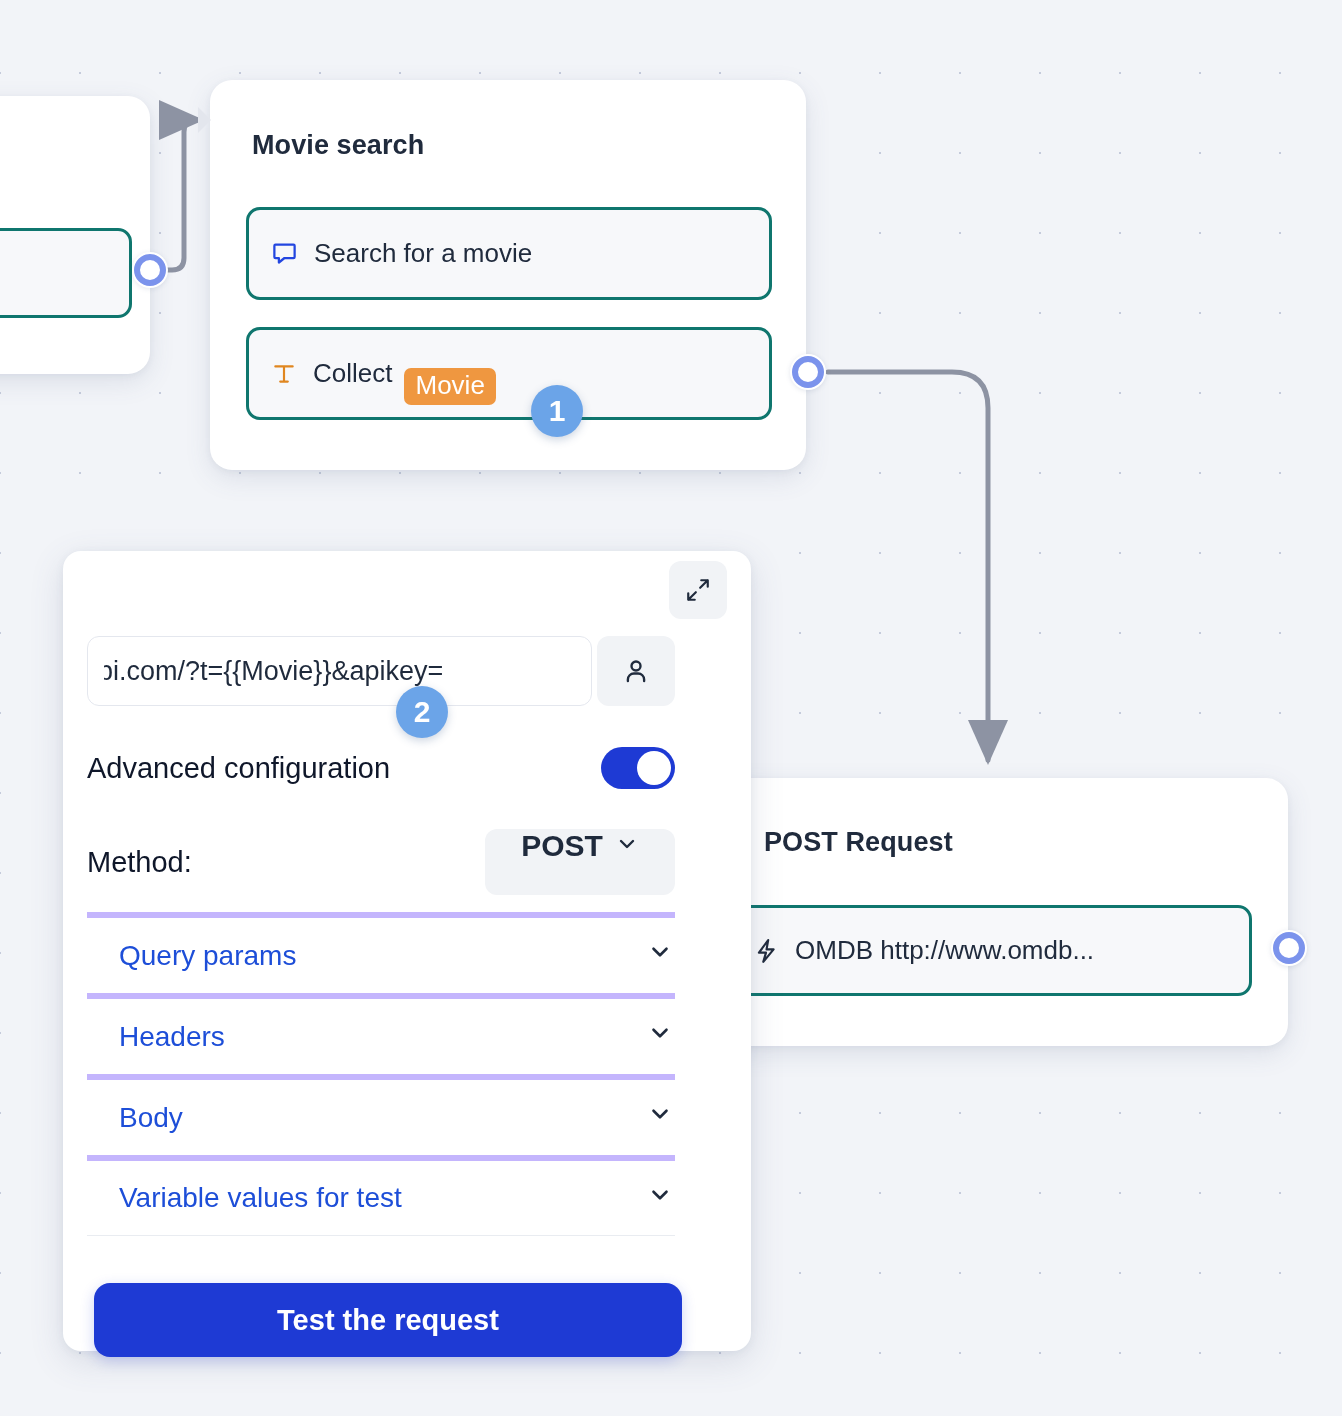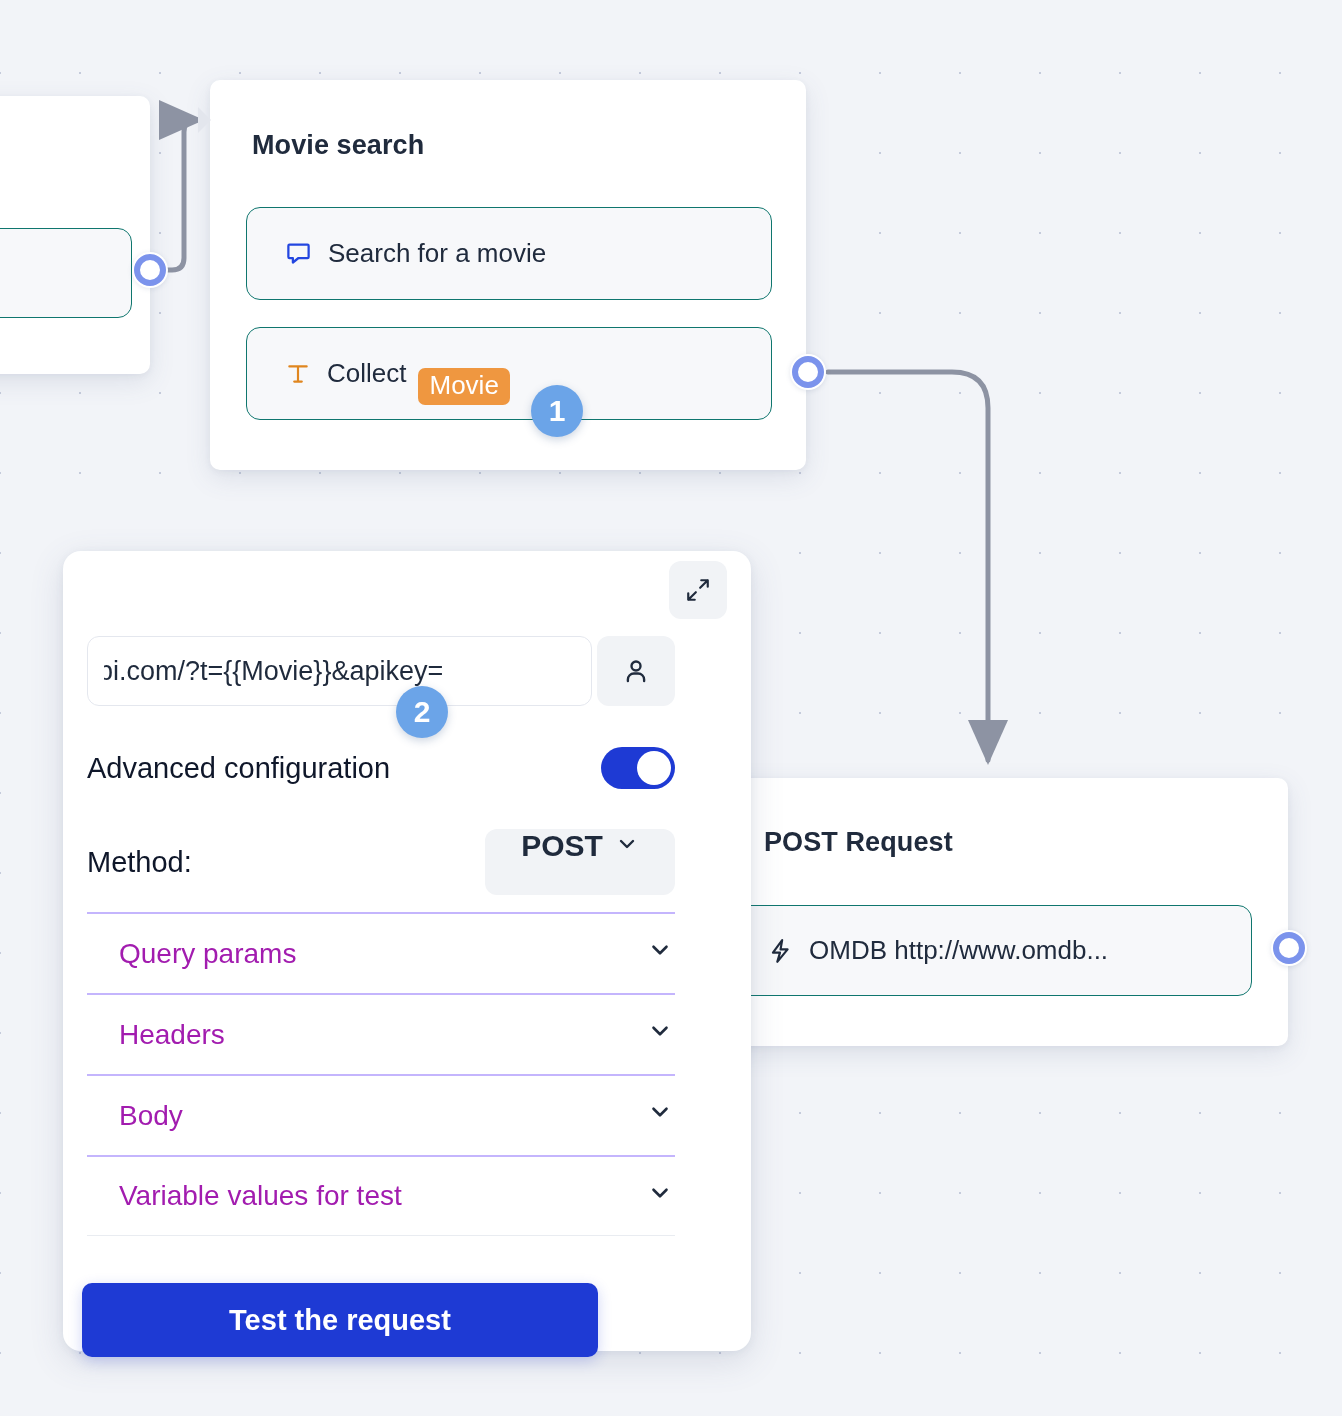--- a/index.html
+++ b/index.html
@@ -19,37 +19,37 @@
     background-color: #f2f4f8;
     background-image: radial-gradient(circle, #c5cbdb 1.4px, transparent 1.5px);
     background-size: 80px 80px;
     background-position: 40px 33px;
   }
 
   
   .node {
     position: absolute;
     background: #ffffff;
-    border-radius: 10px;
+    border-radius: 22px;
     box-shadow: 0 8px 26px rgba(80, 96, 130, 0.13), 0 2px 6px rgba(80, 96, 130, 0.07);
   }
   .node-title {
     font-size: 27px;
     font-weight: 700;
     color: #202b3d;
     letter-spacing: .1px;
   }
   .node-row {
     background: #f7f8fa;
-    border: 1px solid #0f766e;
+    border: 3px solid #0f766e;
     border-radius: 14px;
     display: flex;
     align-items: center;
     gap: 16px;
-    padding: 0 38px;
+    padding: 0 22px;
   }
   .row-label {
     font-size: 26px;
     color: #202b3d;
     white-space: nowrap;
     display: flex;
     align-items: center;
     gap: 12px;
   }
 
@@ -161,38 +161,38 @@
     min-width: 190px;
     display: flex; align-items: flex-start; justify-content: center;
     gap: 12px;
     font-size: 30px;
     font-weight: 700;
     color: #1f2a3c;
     cursor: pointer;
   }
   .accordion-row {
     height: 81px;
-    border-top: 2px solid #c4b5fd;
+    border-top: 6px solid #c4b5fd;
     display: flex;
     align-items: center;
     justify-content: space-between;
     font-size: 28px;
-    color: #a21caf;
+    color: #1d4ed8;
     cursor: pointer;
     padding: 0 2px 0 32px;
     gap: 16px;
   }
   #test-btn {
     position: absolute;
-    left: 82px; top: 1283px;
-    width: 516px; height: 74px;
+    left: 94px; top: 1283px;
+    width: 588px; height: 74px;
     background: #1e3ad4;
     color: #ffffff;
     border: none;
-    border-radius: 10px;
+    border-radius: 16px;
     font-size: 29px;
     font-weight: 700;
     font-family: "Liberation Sans", sans-serif;
     cursor: pointer;
     z-index: 25;
     box-shadow: 0 4px 14px rgba(30,58,212,.22);
   }
   .chev { display:block; }
 </style>
 </head>

